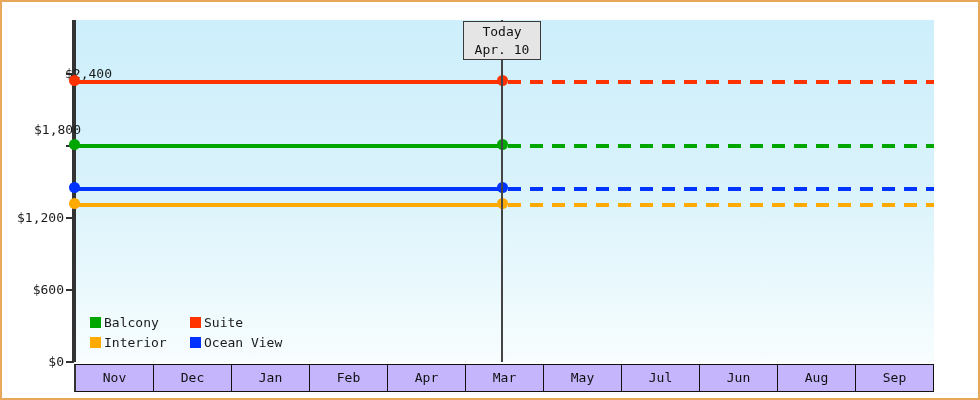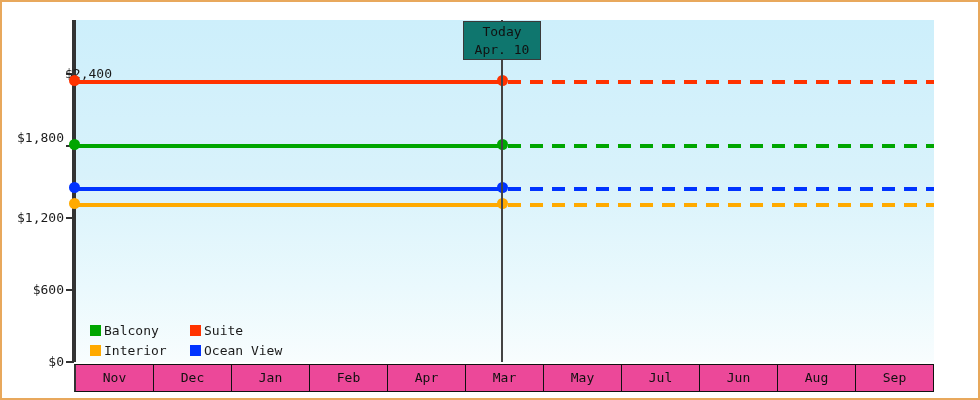--- a/index.html
+++ b/index.html
@@ -80,37 +80,36 @@
     height: 342px;
     background: #444444;
   }
   #today-box {
     position: absolute;
     left: 461px;
     top: 19px;
     width: 78px;
     height: 39px;
     border: 1px solid #3a3a3a;
-    background: #0f766e;
+    background: #e5e5e5;
     box-sizing: border-box;
     text-align: center;
     font-size: 13px;
     line-height: 18px;
     color: #111111;
     padding-top: 1px;
   }
   #today-box div { white-space: nowrap; }
   
   #legend {
     position: absolute;
     left: 88px;
     top: 310px;
     font-size: 13px;
     color: #1a1a1a;
-    margin-top: 8px;
   }
   .legend-row {
     display: flex;
     align-items: center;
     height: 20px;
   }
   .legend-item {
     display: flex;
     align-items: center;
     white-space: nowrap;
@@ -126,21 +125,21 @@
   #x-axis-band {
     position: absolute;
     left: 72px;
     top: 362px;
     width: 860px;
     height: 28px;
     border: 1px solid #111111;
     border-left: 2px solid #333333;
     box-sizing: border-box;
     display: flex;
-    background: #ec4899;
+    background: #c4b5fd;
   }
   .month-cell {
     flex: 1 1 0;
     border-right: 1px solid #111111;
     box-sizing: border-box;
     text-align: center;
     font-size: 13px;
     line-height: 26px;
     color: #111111;
     overflow: hidden;
@@ -158,21 +157,21 @@
   <div class="ytick" style="top:359px;"></div>
   <div class="ylab" style="top:352px;">$0</div>
 
   <div class="ytick" style="top:287px;"></div>
   <div class="ylab" style="top:280px;">$600</div>
 
   <div class="ytick" style="top:215px;"></div>
   <div class="ylab" style="top:208px;">$1,200</div>
 
   <div class="ytick" style="top:143px;"></div>
-  <div class="ylab" style="top:128px;">$1,800</div>
+  <div class="ylab" style="top:120px;margin-left:17px;">$1,800</div>
 
   <div class="ytick" style="top:71px;"></div>
   <div class="ylab" style="top:64px;padding-left:48px;">$2,400</div>
 
   <div class="series-solid" style="top:78px; width:427px; background:#ff3300;"></div>
   <div class="series-dashed" style="top:78px; left:506px; width:426px;
               background-image: linear-gradient(to right, #ff3300 0 13px, transparent 13px 22px);
               background-size: 22px 4px;"></div>
   <div class="series-marker" style="top:73px; left:495px; background:#ff3300;"></div>
   <div class="series-marker" style="top:73px; left:67px; background:#ff3300;"></div>

